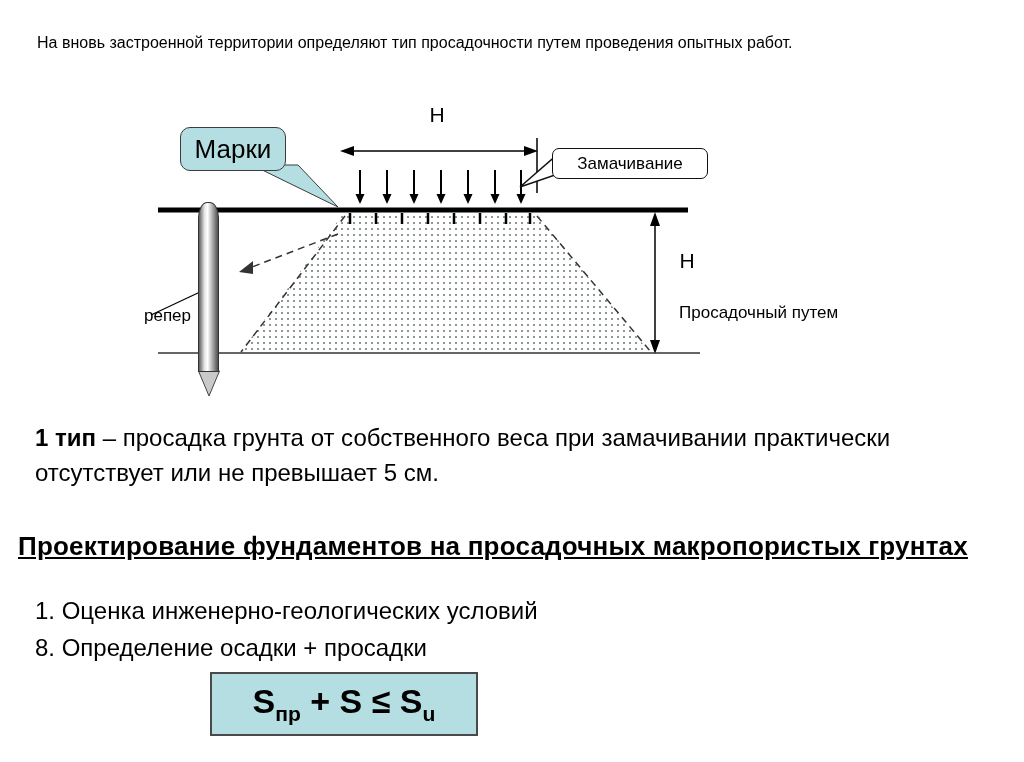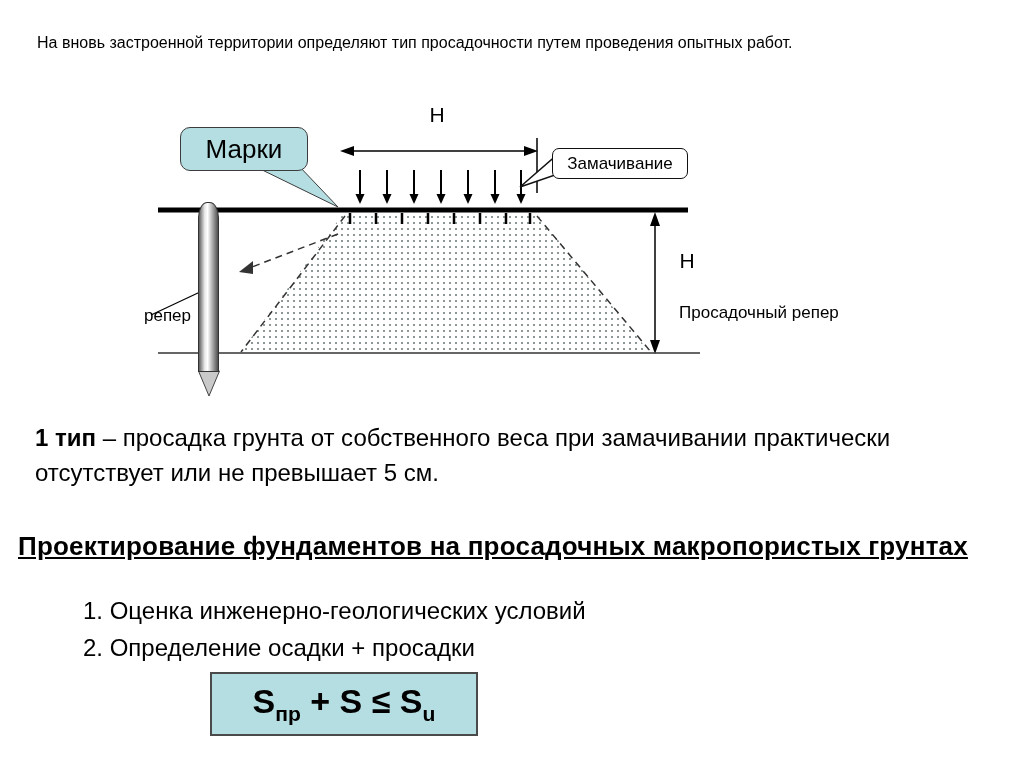--- a/index.html
+++ b/index.html
@@ -19,32 +19,32 @@
   .diagram-svg { left:0; top:0; z-index:1; pointer-events:none; }
 
   .stipple {
     left:237px; top:214px; width:416px; height:140px; z-index:0;
     clip-path: polygon(106px 0px, 300px 0px, 414px 140px, 2px 140px);
     background-image: radial-gradient(#8d9797 1px, transparent 1.1px);
     background-size: 6px 6px;
   }
 
   .callout {
-    left:180px; top:127px; width:128px; height:44px; z-index:2;
+    left:180px; top:127px; width:106px; height:44px; z-index:2;
     background: var(--callout-fill, #b5dee2);
     border:1px solid #3c3c3c; border-radius:10px;
     display:flex; align-items:center; justify-content:center;
     font-size:26px;
   }
   .calloutFill { fill: var(--callout-fill, #b5dee2); stroke:#3c3c3c; stroke-width:1; }
 
   .dimlabel { z-index:2; font-size:21px; text-align:center; }
 
   .soakbox {
-    left:552px; top:148px; width:136px; height:31px; z-index:2;
+    left:552px; top:148px; width:156px; height:31px; z-index:2;
     background:#fff; border:1.5px solid #111; border-radius:7px;
     display:flex; align-items:center; justify-content:center;
     font-size:17px;
   }
 
   .smalllabel { z-index:2; font-size:17px; }
 
   .cylinder {
     left:198px; top:202px; width:21px; height:170px; z-index:2;
     background: linear-gradient(90deg, #5c5c5c 0%, #e9e9e9 30%, #ffffff 45%, #bfbfbf 65%, #4e4e4e 100%);
@@ -55,21 +55,21 @@
   .types { left:35px; top:396px; width:940px; z-index:2; font-size:24px;margin-top:24px; }
   .types p { line-height:35px; }
 
   .heading {
     left:18px; top:531px; width:995px; z-index:2;
     font-size:26px; font-weight:bold; text-decoration:underline;
     letter-spacing:0.2px;
   }
 
   .steps { left:35px; top:592px; width:700px; z-index:2; list-style:none; font-size:24px; }
-  .steps li { line-height:37px;margin-left:48px; }
+  .steps li { line-height:37px; }
 
   .formula {
     left:210px; top:672px; width:268px; height:64px; z-index:2;
     background: var(--formula-fill, #b5dee2);
     border:2px solid var(--formula-border, #4a4a4a);
     display:flex; align-items:center; justify-content:center;
     font-size:34px; font-weight:bold;
   }
   .formula sub { font-size:0.62em; }
 </style>
@@ -154,30 +154,30 @@
   <div class="soakbox abs">
     <span>Замачивание</span>
   </div>
 
   <div class="smalllabel abs" style="left:107px; top:306px;margin-left:37px;">репер</div>
 
   <div class="cylinder abs"></div>
 
   <div class="dimlabel abs" style="left:670px; top:249px; width:34px;">Н</div>
 
-  <div class="smalllabel abs" style="left:679px; top:303px;">Просадочный репер</div>
+  <div class="smalllabel abs" style="left:679px; top:303px;">Просадочный путем</div>
 
   <div class="types abs">
     <p><b>1 тип</b><span> – просадка грунта от собственного веса при замачивании практически отсутствует или не превышает 5 см.</span></p>
   </div>
 
   <h2 class="heading abs">Проектирование фундаментов на просадочных макропористых грунтах</h2>
 
   <ol class="steps abs">
     <li>1. Оценка инженерно-геологических условий</li>
-    <li>2. Определение осадки + просадки</li>
+    <li>8. Определение осадки + просадки</li>
   </ol>
 
   <div class="formula abs">
     <span><span>S</span><sub>пр</sub><span> + S ≤ S</span><sub>u</sub></span>
   </div>
 
 </div>
 
 </body></html>

